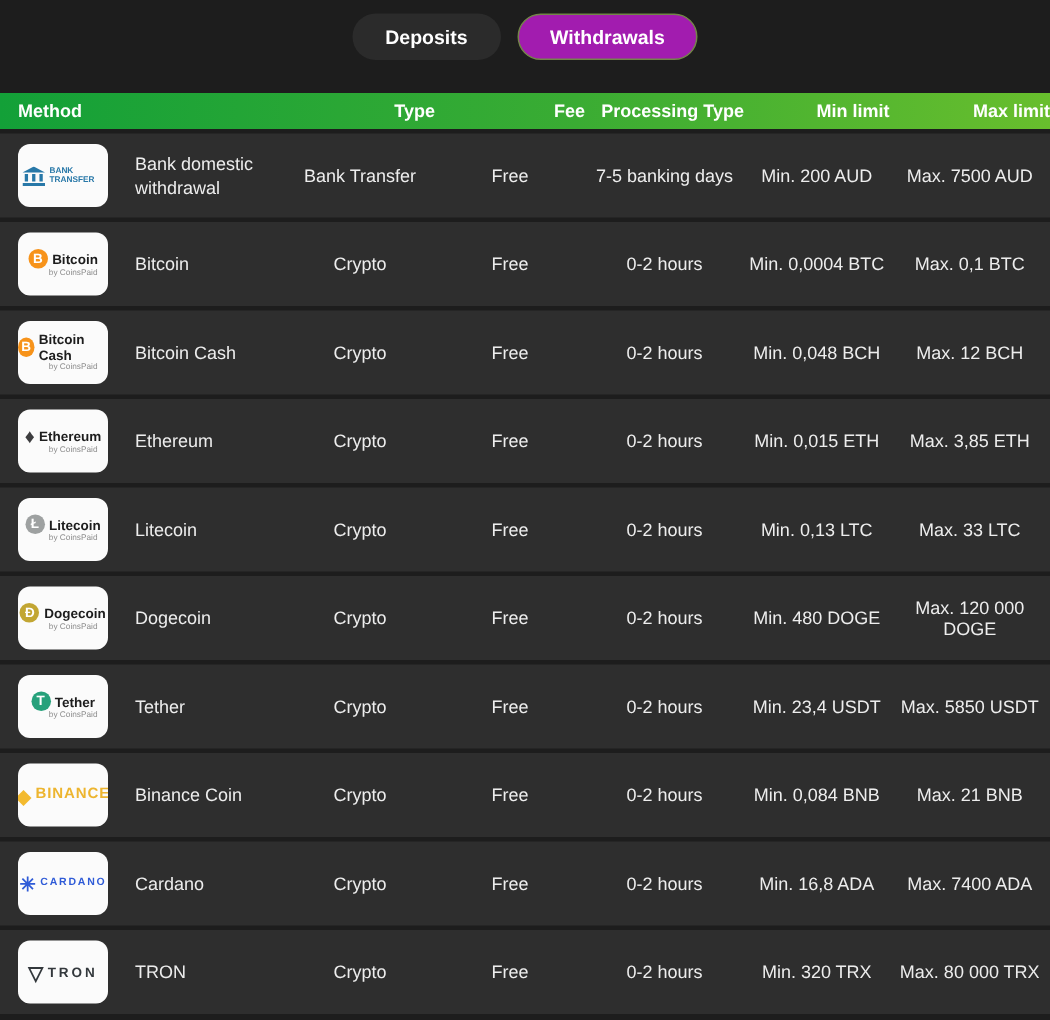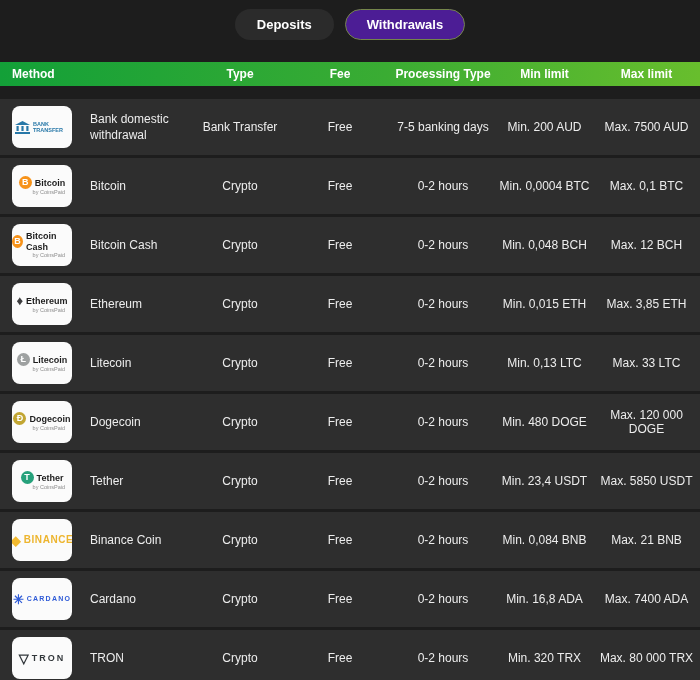--- a/index.html
+++ b/index.html
@@ -24,49 +24,49 @@
     padding:9px 22px;
     font-family:"Liberation Sans", sans-serif;
     font-size:13px;
     font-weight:700;
     color:#ffffff;
     background:#2b2b2b;
     cursor:pointer;
     line-height:1;
   }
   .tab-pill.active {
-    background:#4c1d95;
+    background:#a21caf;
     border:1px solid #74854a;
     padding:8px 21px;
   }
   
   .grid-row {
     display:grid;
     grid-template-columns:190px 100px 100px 106px 97px 107px;
     align-items:center;
   }
   .table-header {
     height:24px;
     background:linear-gradient(90deg,#13a038 0%, #3aac33 55%, #68be2d 100%);
     font-size:12px;
     font-weight:700;
     color:#ffffff;
   }
-  .table-header .hcell { text-align:center; }
+  .table-header .hcell { text-align:right; }
   .table-header .hcell.first { text-align:left; padding-left:12px; }
   
   .table-body { background:#1d1d1d; }
   .row {
     height:56px;
     background:#2e2e2e;
     margin-bottom:3px;
     font-size:12px;
     color:#ededed;
   }
-  .row:first-child { margin-top:13px; }
+  .row:first-child { margin-top:3px; }
   .cell { text-align:center; }
   .cell.method {
     display:flex;
     align-items:center;
     text-align:left;
     padding-left:12px;
     gap:18px;
   }
   .method-label {
     font-size:12px;

